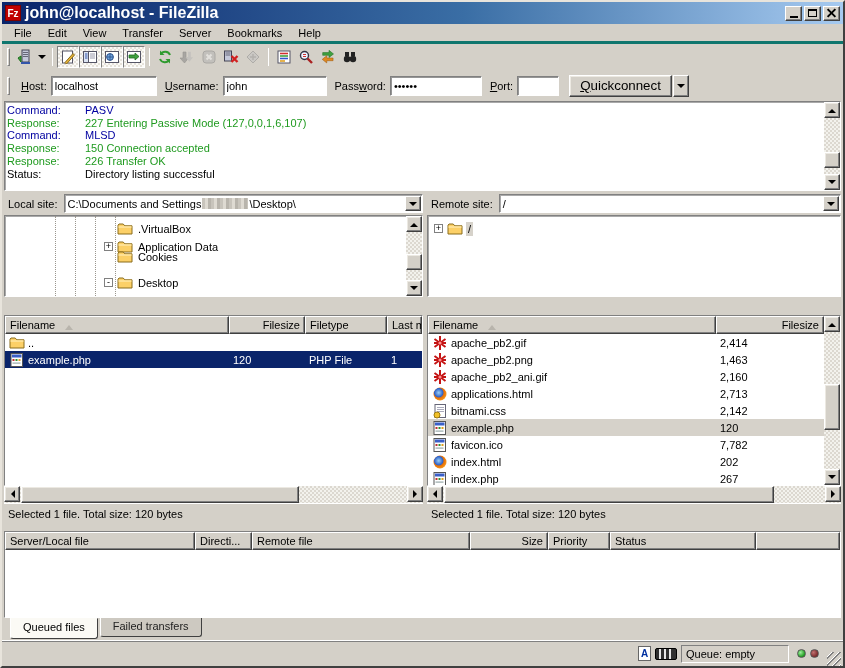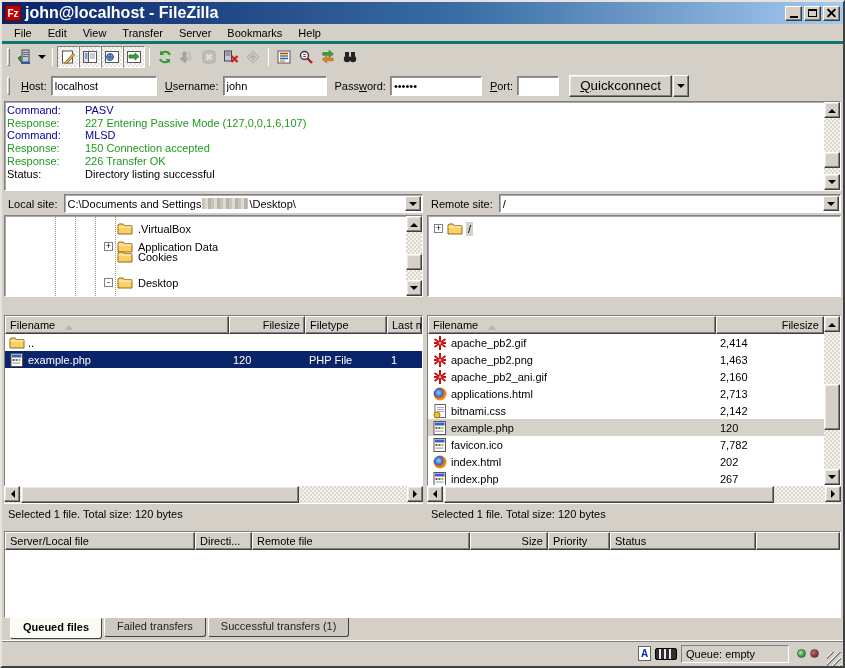--- a/index.html
+++ b/index.html
@@ -122,21 +122,21 @@
 
   
   .queue{ height:87px; flex:0 0 87px; margin:7px 2px 0; background:#fff; border:1px solid; border-color:#808080 #fff #fff #808080;
     display:flex; flex-direction:column; overflow:hidden; }
   .queue-body{ flex:1; background:#fff; }
 
   
   .tabsrow{ height:22px; flex:0 0 22px; display:flex; align-items:flex-start; padding-left:8px; }
   .tab{ height:19px; padding:2px 12px 0; background:#cdc9c1; border:1px solid; border-color:#808080 #404040 #404040 #fff;
     border-top:none; border-radius:0 0 3px 3px; margin-right:2px; color:#222; }
-  .tab.active{ background:#fbfaf5; font-weight:bold; height:21px; border-color:#fff #404040 #404040 #fff; border-top:1px solid #fbfaf5; color:#000; }
+  .tab.active{ background:#fbfaf5; font-weight:normal; height:21px; border-color:#fff #404040 #404040 #fff; border-top:1px solid #fbfaf5; color:#000; }
 
   
   .statusbar{ flex:1; display:flex; align-items:center; justify-content:flex-end; border-top:1px solid #fff;
     box-shadow:inset 0 1px 0 #808080; padding:0 2px 0 0; }
   .sb-ic{ margin-right:4px; display:flex; align-items:center; justify-content:center; }
   .dtype{ width:13px; height:15px; background:#fff; border:1px solid #666; color:#0030a0; font-weight:bold;
     font-size:10px; display:flex; align-items:center; justify-content:center; }
   .speedbadge{ width:22px; height:12px; background:#303030; border:1px solid #000; border-radius:2px;
     background-image:linear-gradient(90deg,transparent 3px,#e8e8e8 3px 5px,transparent 5px 8px,#e8e8e8 8px 10px,transparent 10px 13px,#e8e8e8 13px 15px,transparent 15px); }
   .queuebox{ width:108px; height:18px; border:1px solid; border-color:#808080 #fff #fff #808080;
@@ -698,21 +698,20 @@
           <span>Status</span>
         </div>
       <div class="hdr-cell" style="flex:1"></div>
     </div>
     <div class="queue-body"></div>
   </div>
 
   <div class="tabsrow">
     <div class="tab active">Queued files</div>
     <div class="tab">Failed transfers</div>
-    <div class="tab">Successful transfers (1)</div>
   </div>
 
   <div class="statusbar">
     <span class="sb-ic dtype">A</span>
     <span class="sb-ic speedbadge"></span>
     <div class="queuebox">
         <span>Queue: empty</span>
       </div>
     <span class="led green"></span>
     <span class="led red"></span>

